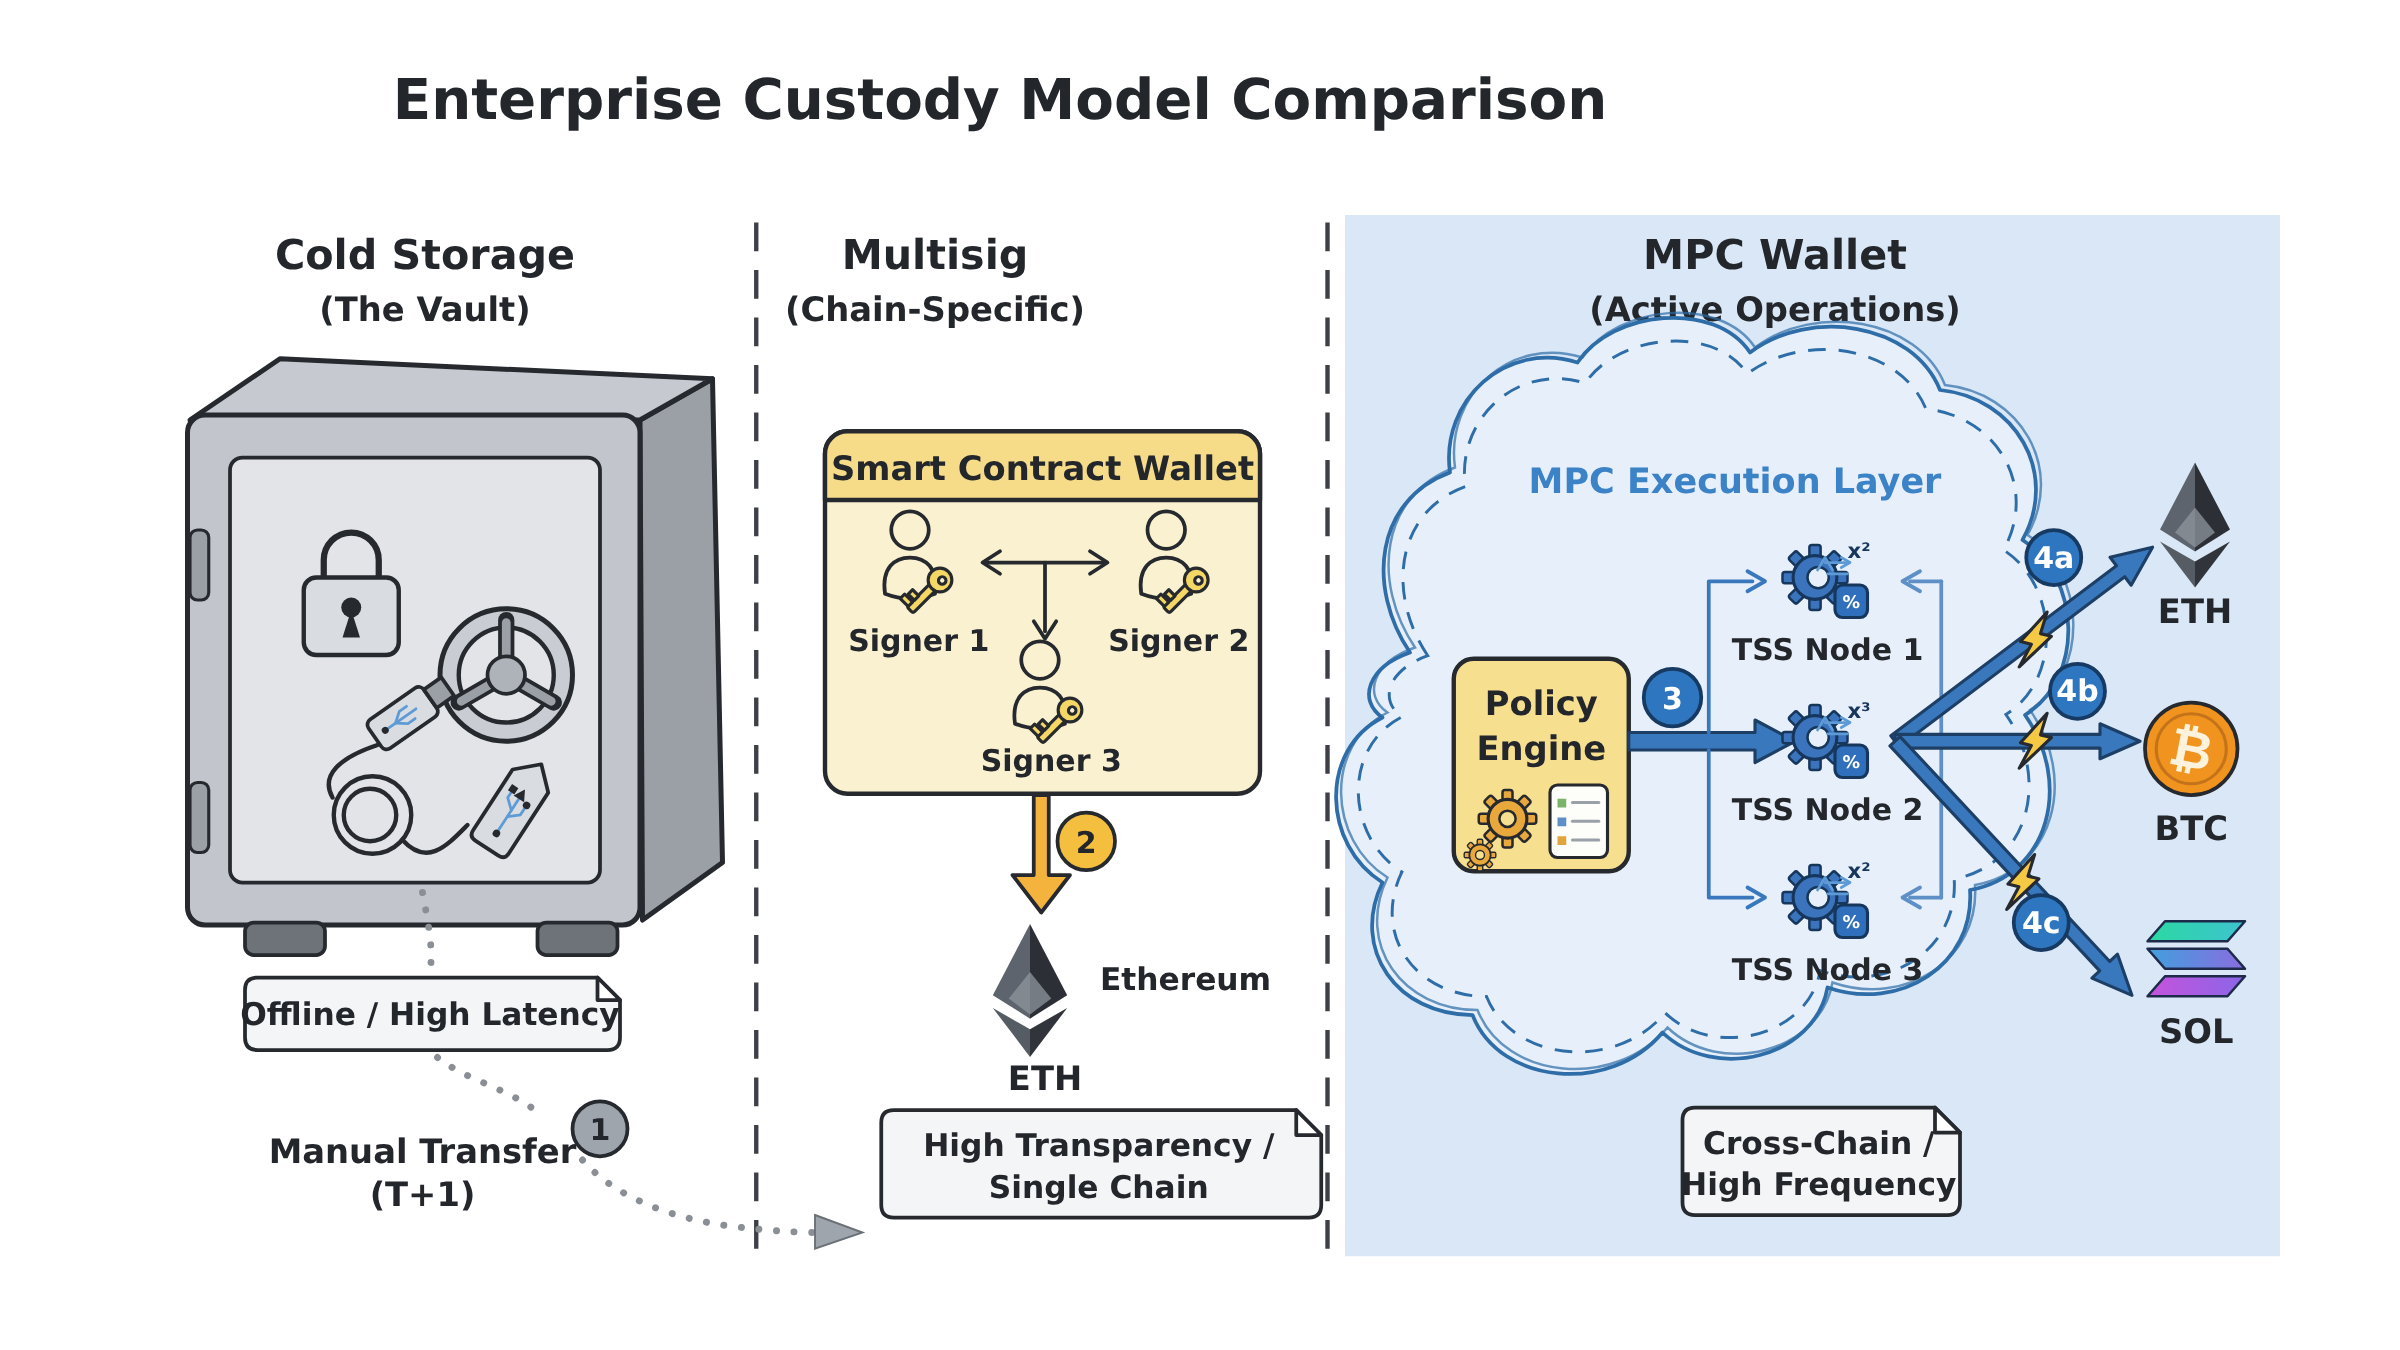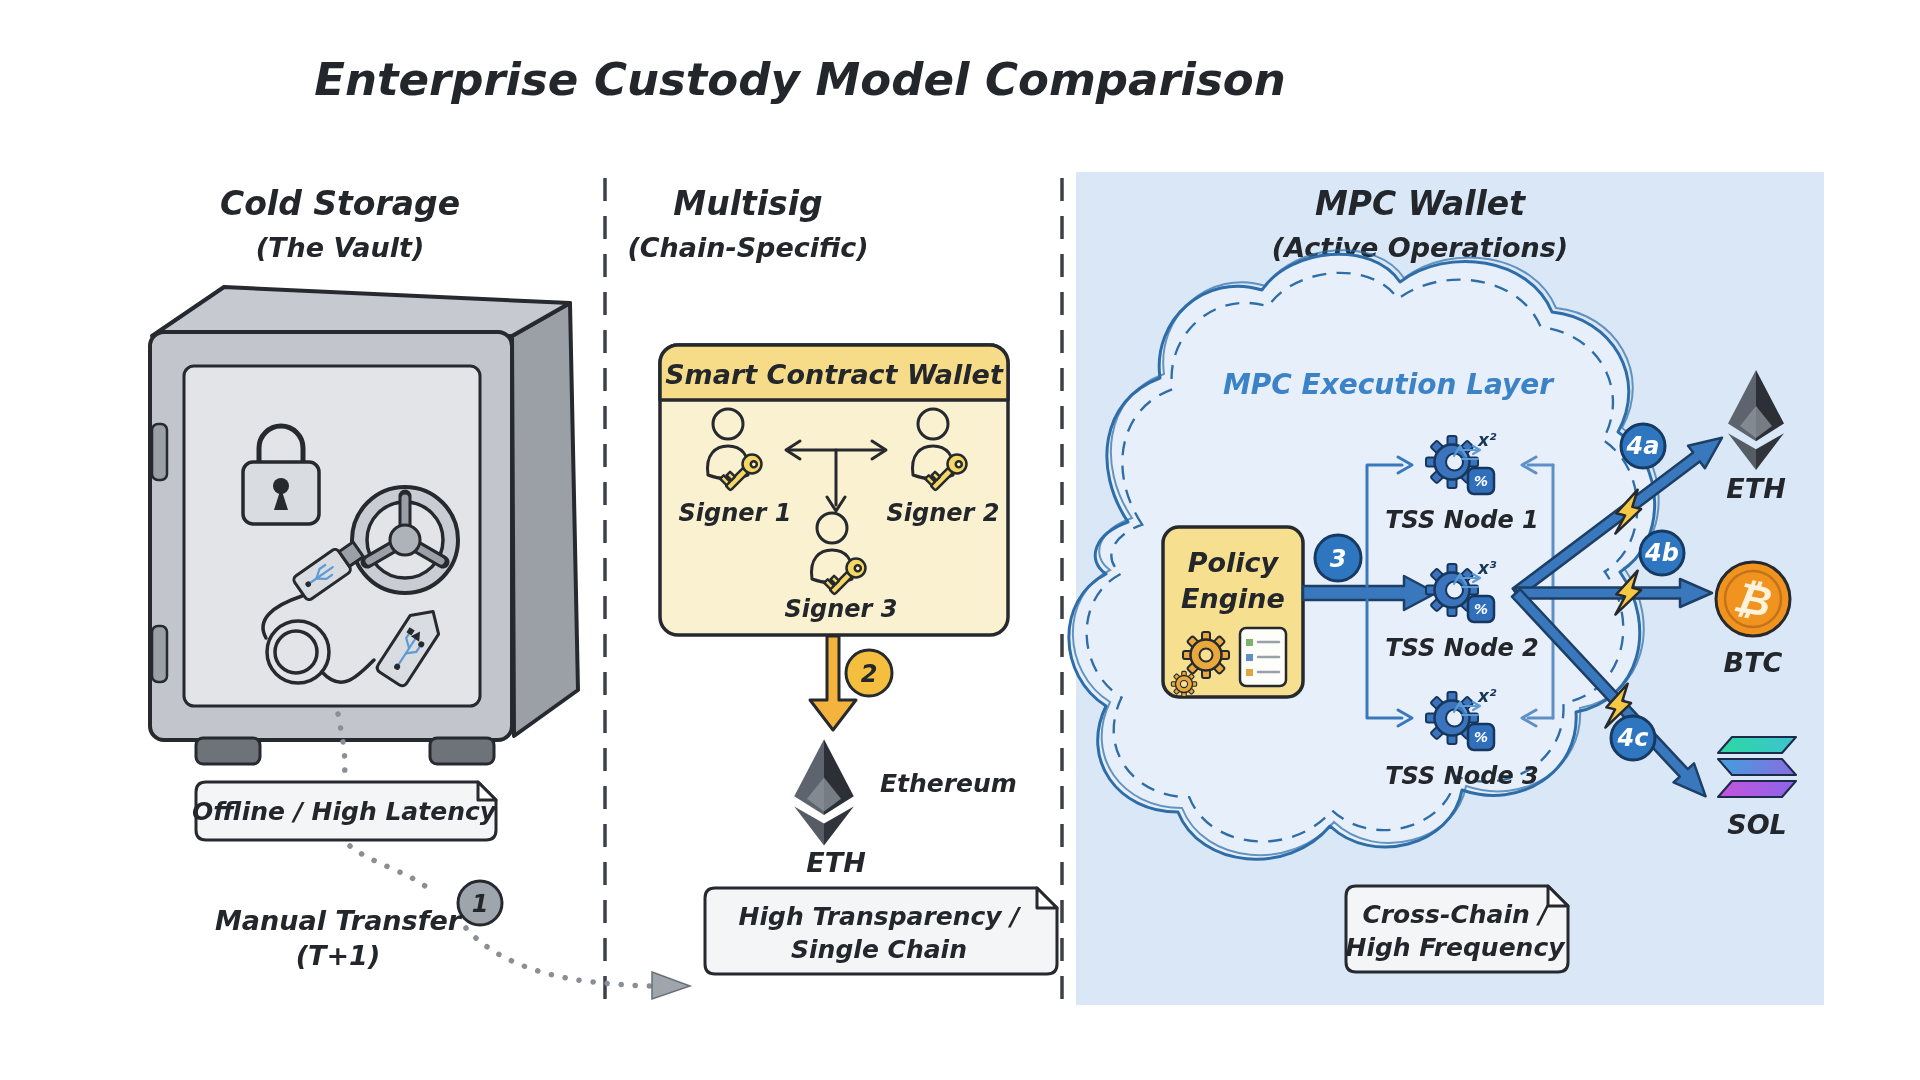--- a/index.html
+++ b/index.html
@@ -1,16 +1,16 @@
 <!DOCTYPE html>
 <html><head>
 <meta charset="utf-8">
 <style>
   html,body { margin:0; padding:0; background:#ffffff; }
-  .stage { position:relative; width:1920px; height:1080px; background:#ec4899; overflow:hidden;font-style:italic; }
+  .stage { position:relative; width:1920px; height:1080px; background:#ec4899; overflow:hidden; }
   svg { position:absolute; left:0; top:0; }
   text { font-family:"DejaVu Sans", sans-serif; fill:#23262b; }
   .t-main   { font-size:45px; font-weight:bold; }
   .t-sec    { font-size:33px; font-weight:bold; }
   .t-sub    { font-size:27px; font-weight:bold; }
   .t-card   { font-size:27px; font-weight:bold; }
   .t-label  { font-size:24px; font-weight:bold; }
   .t-small  { font-size:25px; font-weight:bold; }
   .t-note   { font-size:25px; font-weight:bold; }
   .t-badge  { font-size:24px; font-weight:bold; fill:#ffffff; }

